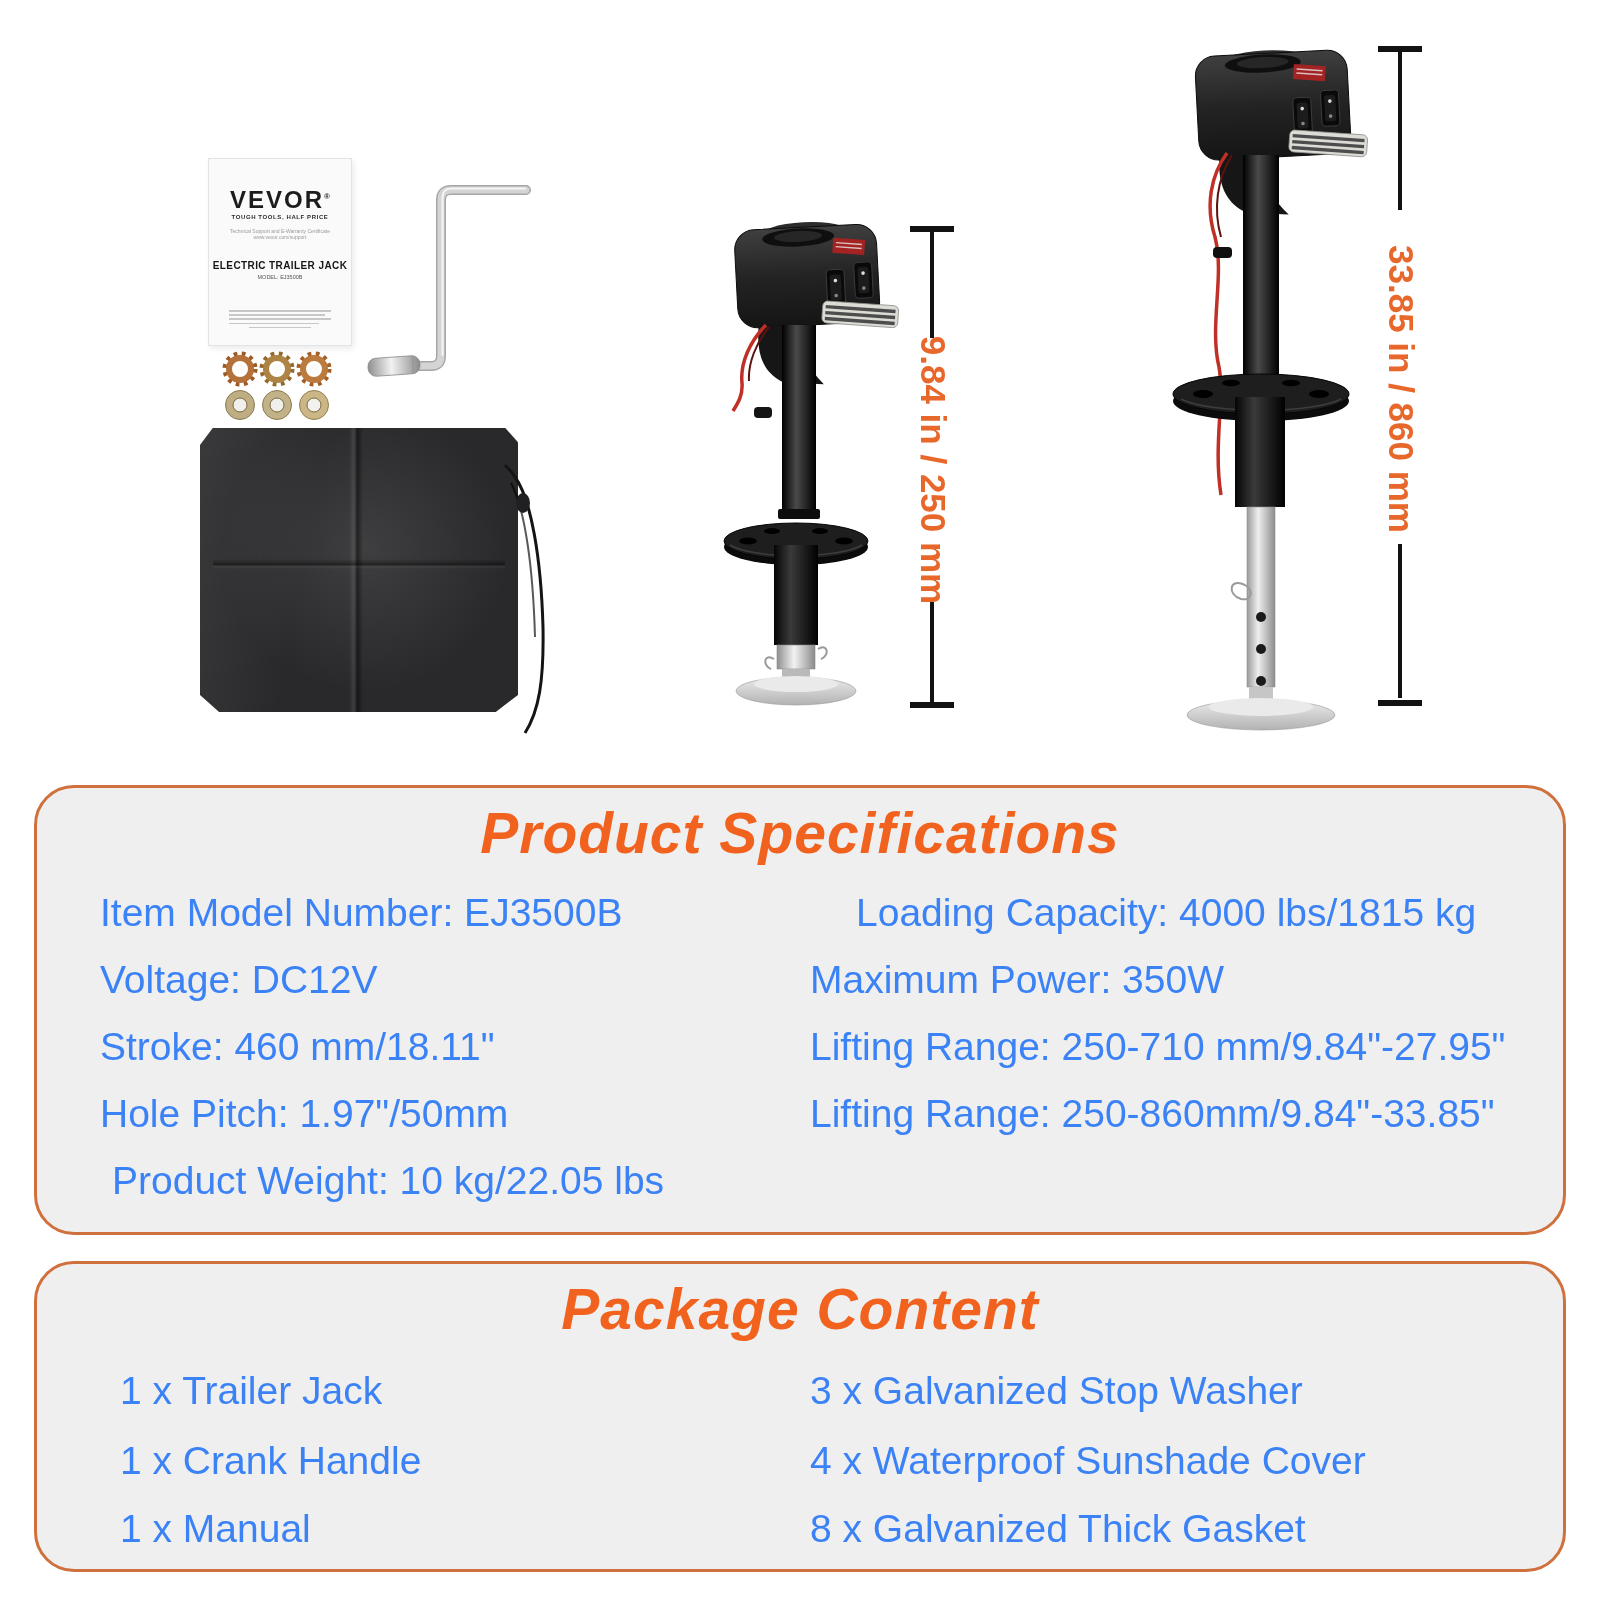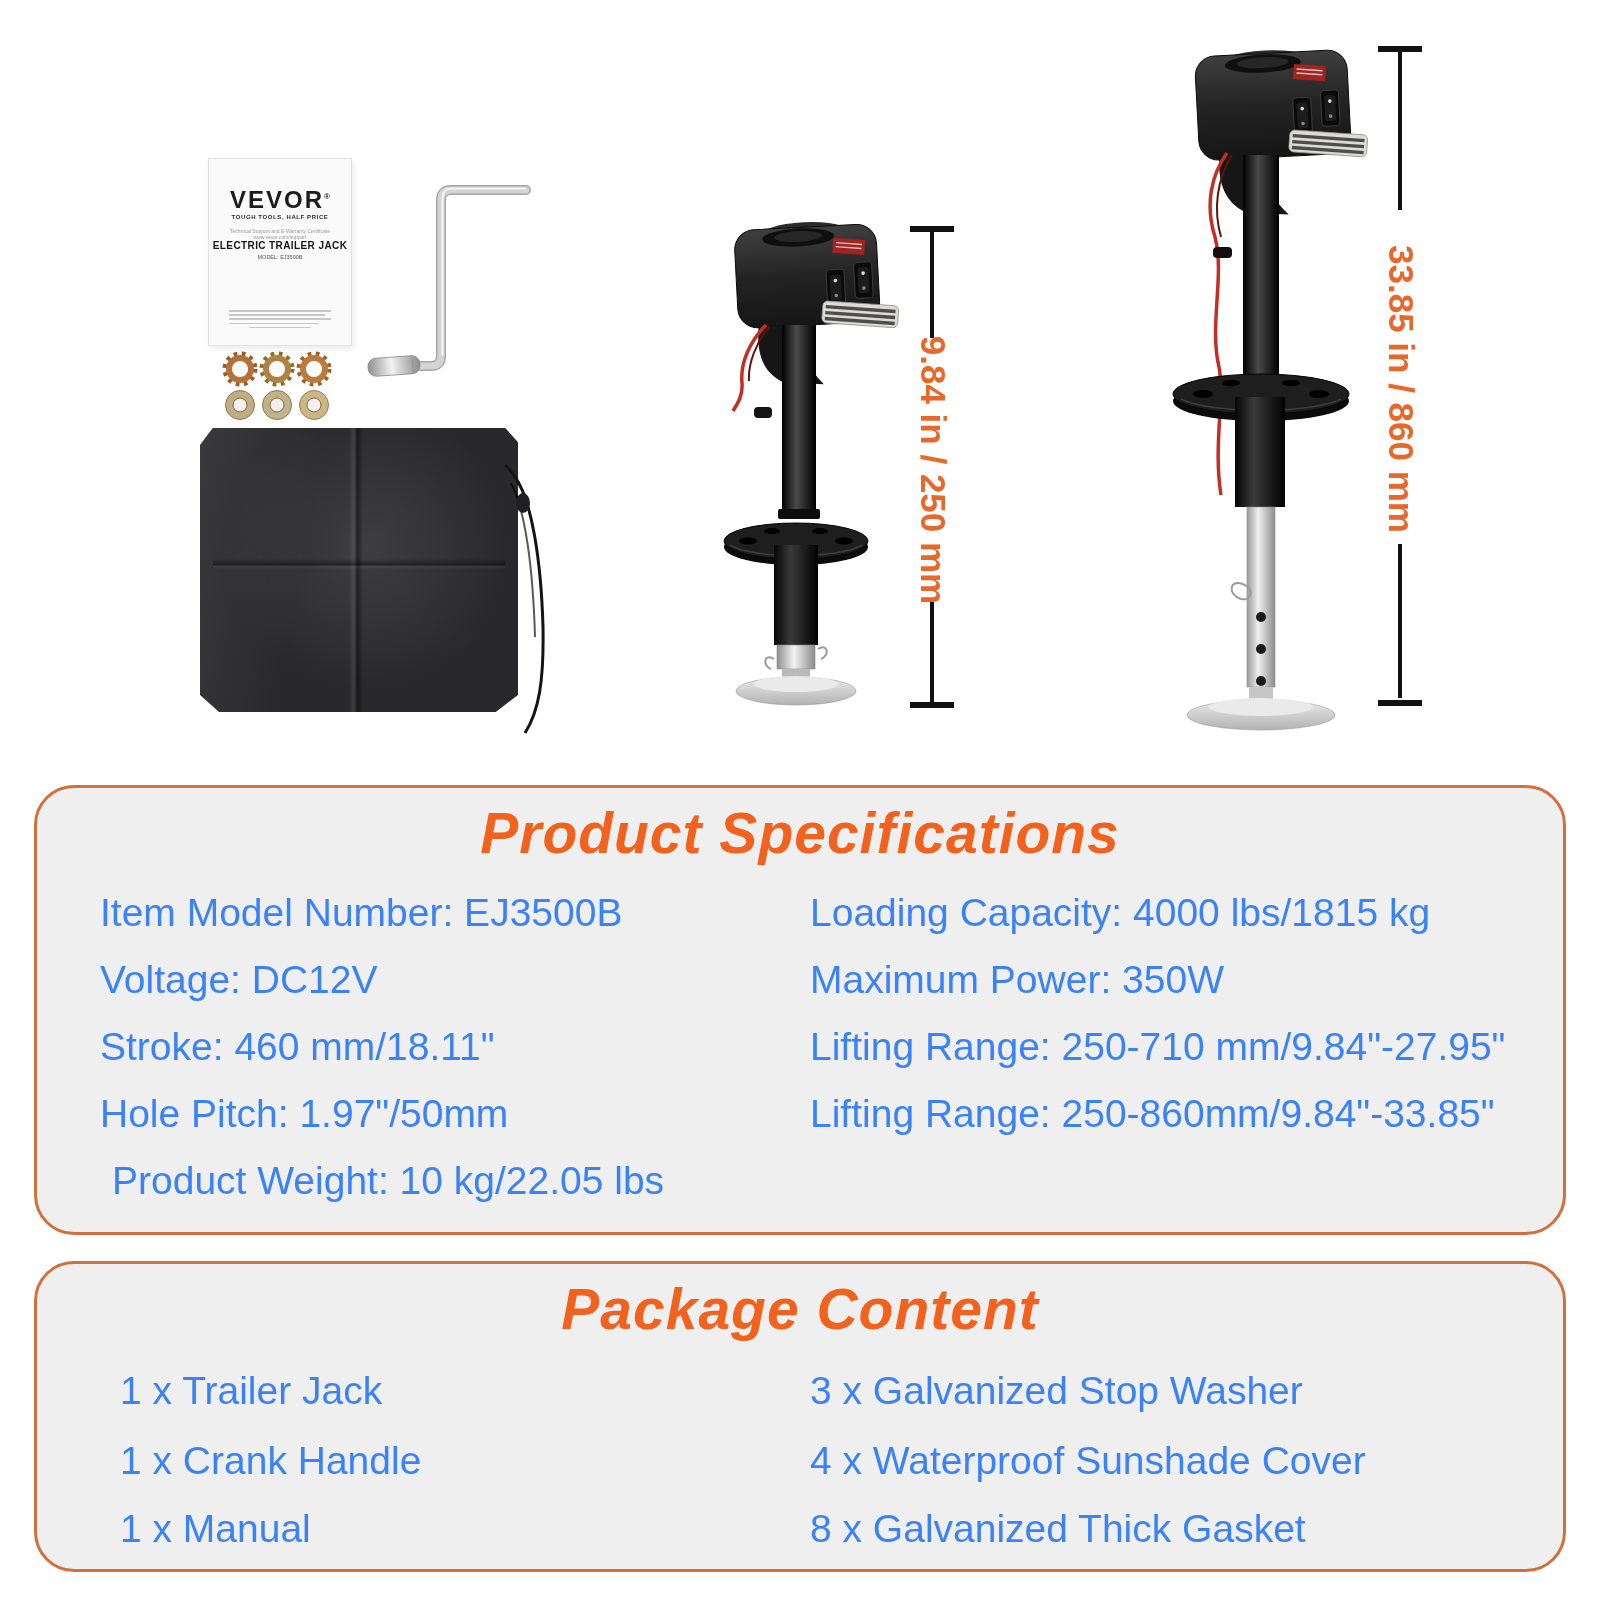--- a/index.html
+++ b/index.html
@@ -18,21 +18,21 @@
   .dim-text{position:absolute;font-size:35px;font-weight:bold;color:#e8682c;white-space:nowrap;
             transform:translate(-50%,-50%) rotate(90deg);}
 
   
   .manual{position:absolute;left:208px;top:158px;width:142px;height:186px;background:#fafafa;
           border:1px solid #e3e3e3;box-shadow:2px 3px 6px rgba(0,0,0,.08);text-align:center;}
   .manual .brand{margin-top:26px;font-size:24px;font-weight:bold;letter-spacing:2px;color:#1c1c1c;line-height:24px;}
   .manual .brand sup{font-size:8px;letter-spacing:0;}
   .manual .tagline{margin-top:2px;font-size:6px;font-weight:bold;letter-spacing:.6px;color:#2a2a2a;}
   .manual .support{margin-top:8px;font-size:5px;color:#9a9a9a;}
-  .manual .mtitle{font-size:10px;font-weight:bold;letter-spacing:.4px;color:#161616;}
+  .manual .mtitle{margin-top:20px;font-size:10px;font-weight:bold;letter-spacing:.4px;color:#161616;}
   .manual .mmodel{margin-top:3px;font-size:5.5px;color:#555;}
   .manual .fineprint{position:absolute;left:20px;right:20px;bottom:14px;}
   .manual .fineprint div{height:1.6px;background:#c7c7c7;margin:2.6px 0;}
 
   
   .bag{position:absolute;left:200px;top:428px;width:318px;height:284px;
        background:
          linear-gradient(100deg,rgba(255,255,255,.08),rgba(255,255,255,0) 35%),
          radial-gradient(ellipse at 52% 42%,rgba(255,255,255,.10),rgba(255,255,255,0) 62%),
          #29292b;
@@ -278,21 +278,21 @@
 
   <div class="panel" style="top:785px;height:450px"></div>
   <div class="panel-title" style="top:800px">Product Specifications</div>
 
   <div class="spec-row" style="left:100px;top:890px">Item Model Number: EJ3500B</div>
   <div class="spec-row" style="left:100px;top:957px">Voltage: DC12V</div>
   <div class="spec-row" style="left:100px;top:1024px">Stroke: 460 mm/18.11"</div>
   <div class="spec-row" style="left:100px;top:1091px">Hole Pitch: 1.97"/50mm</div>
   <div class="spec-row" style="left:112px;top:1158px">Product Weight: 10 kg/22.05 lbs</div>
 
-  <div class="spec-row" style="left:810px;top:890px">Loading Capacity: 4000 lbs/1815 kg</div>
+  <div class="spec-row" style="left:856px;top:890px">Loading Capacity: 4000 lbs/1815 kg</div>
   <div class="spec-row" style="left:810px;top:957px">Maximum Power: 350W</div>
   <div class="spec-row" style="left:810px;top:1024px">Lifting Range: 250-710 mm/9.84"-27.95"</div>
   <div class="spec-row" style="left:810px;top:1091px">Lifting Range: 250-860mm/9.84"-33.85"</div>
 
   <div class="panel" style="top:1261px;height:311px"></div>
   <div class="panel-title" style="top:1276px">Package Content</div>
 
   <div class="spec-row" style="left:120px;top:1368px">1 x Trailer Jack</div>
   <div class="spec-row" style="left:120px;top:1438px">1 x Crank Handle</div>
   <div class="spec-row" style="left:120px;top:1506px">1 x Manual</div>

